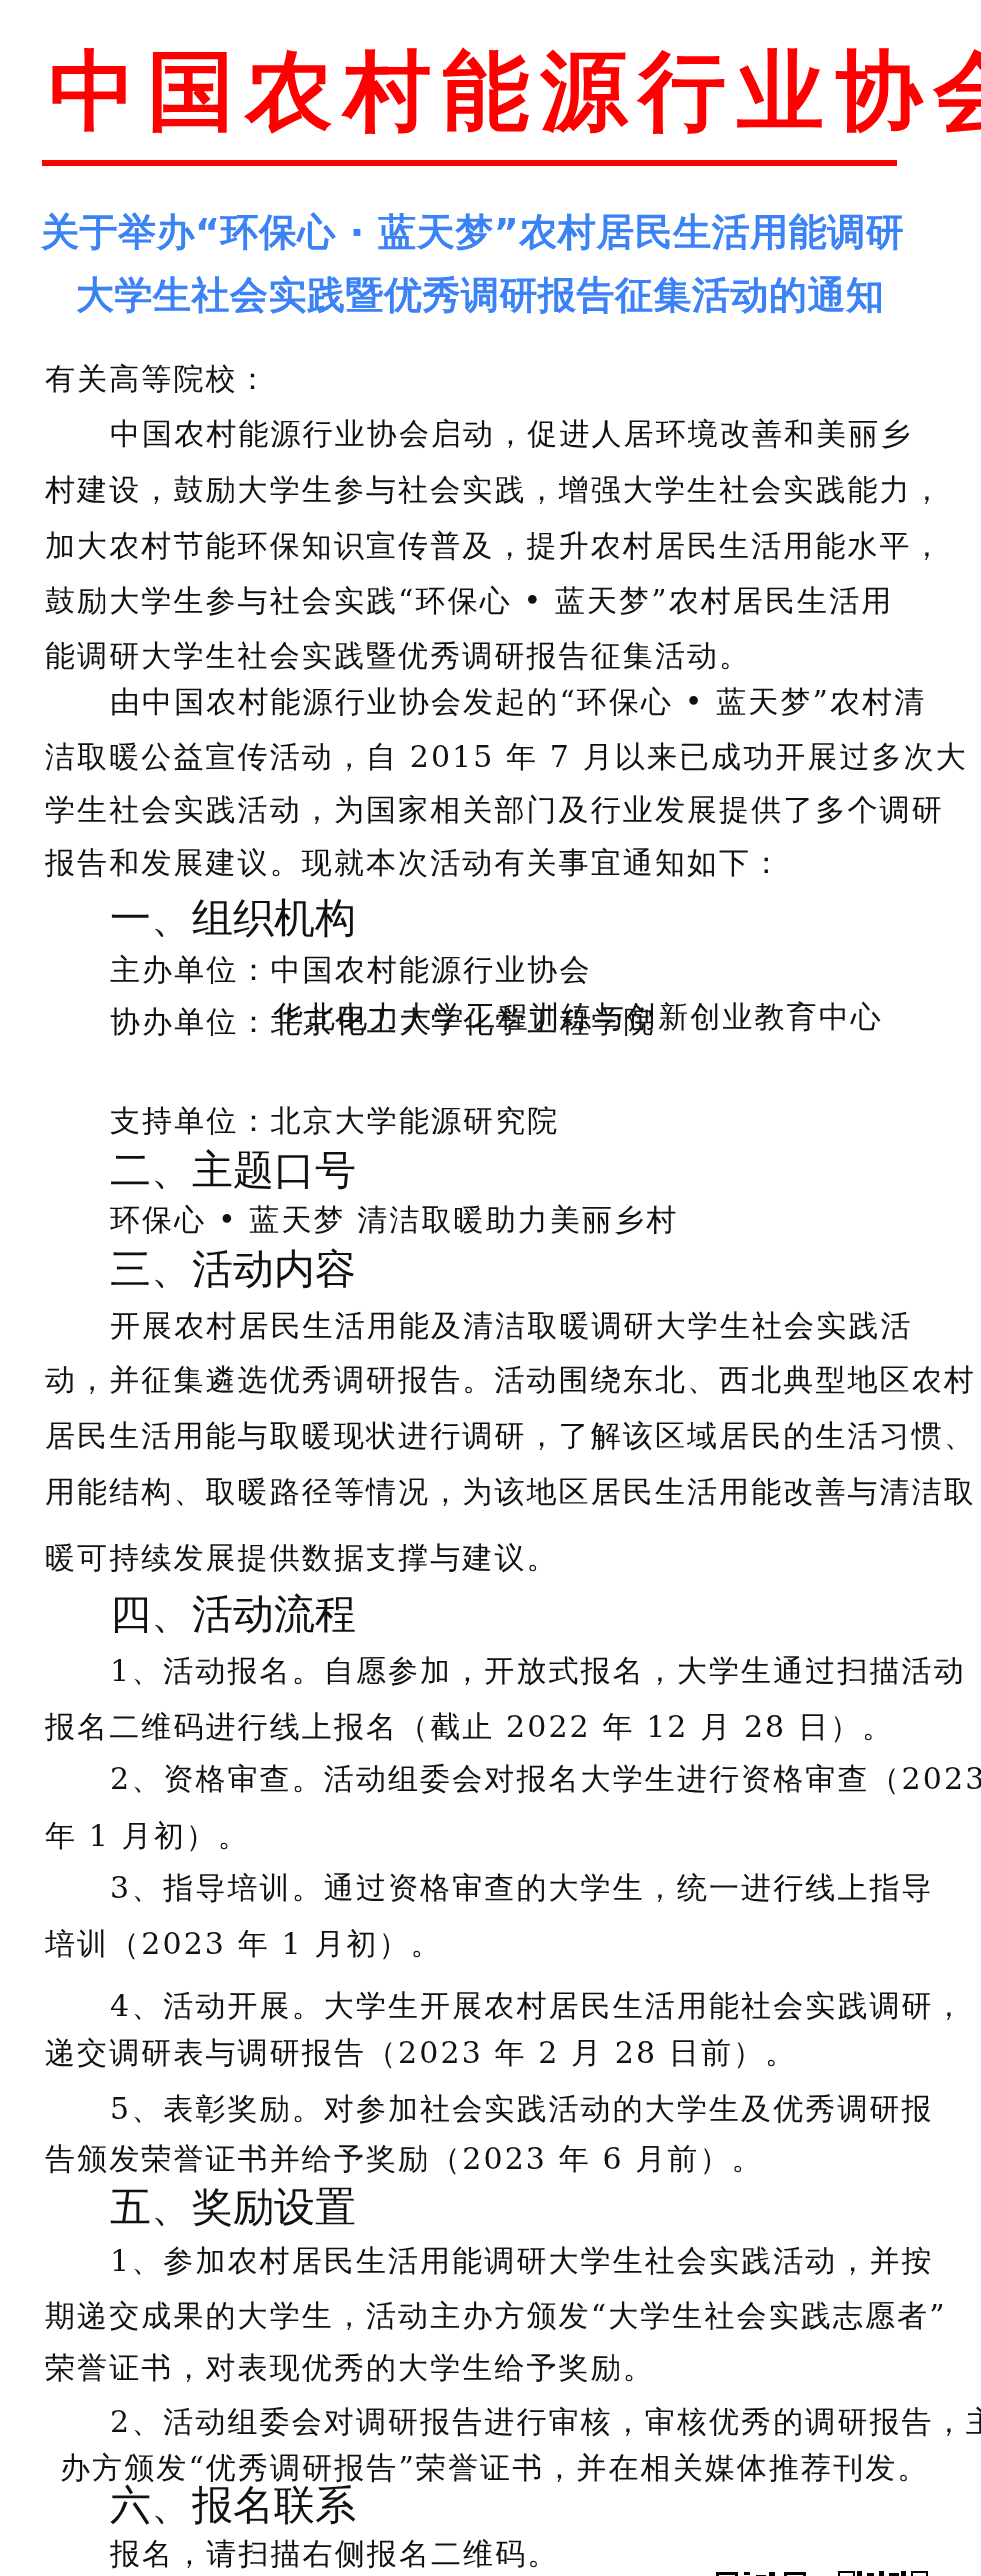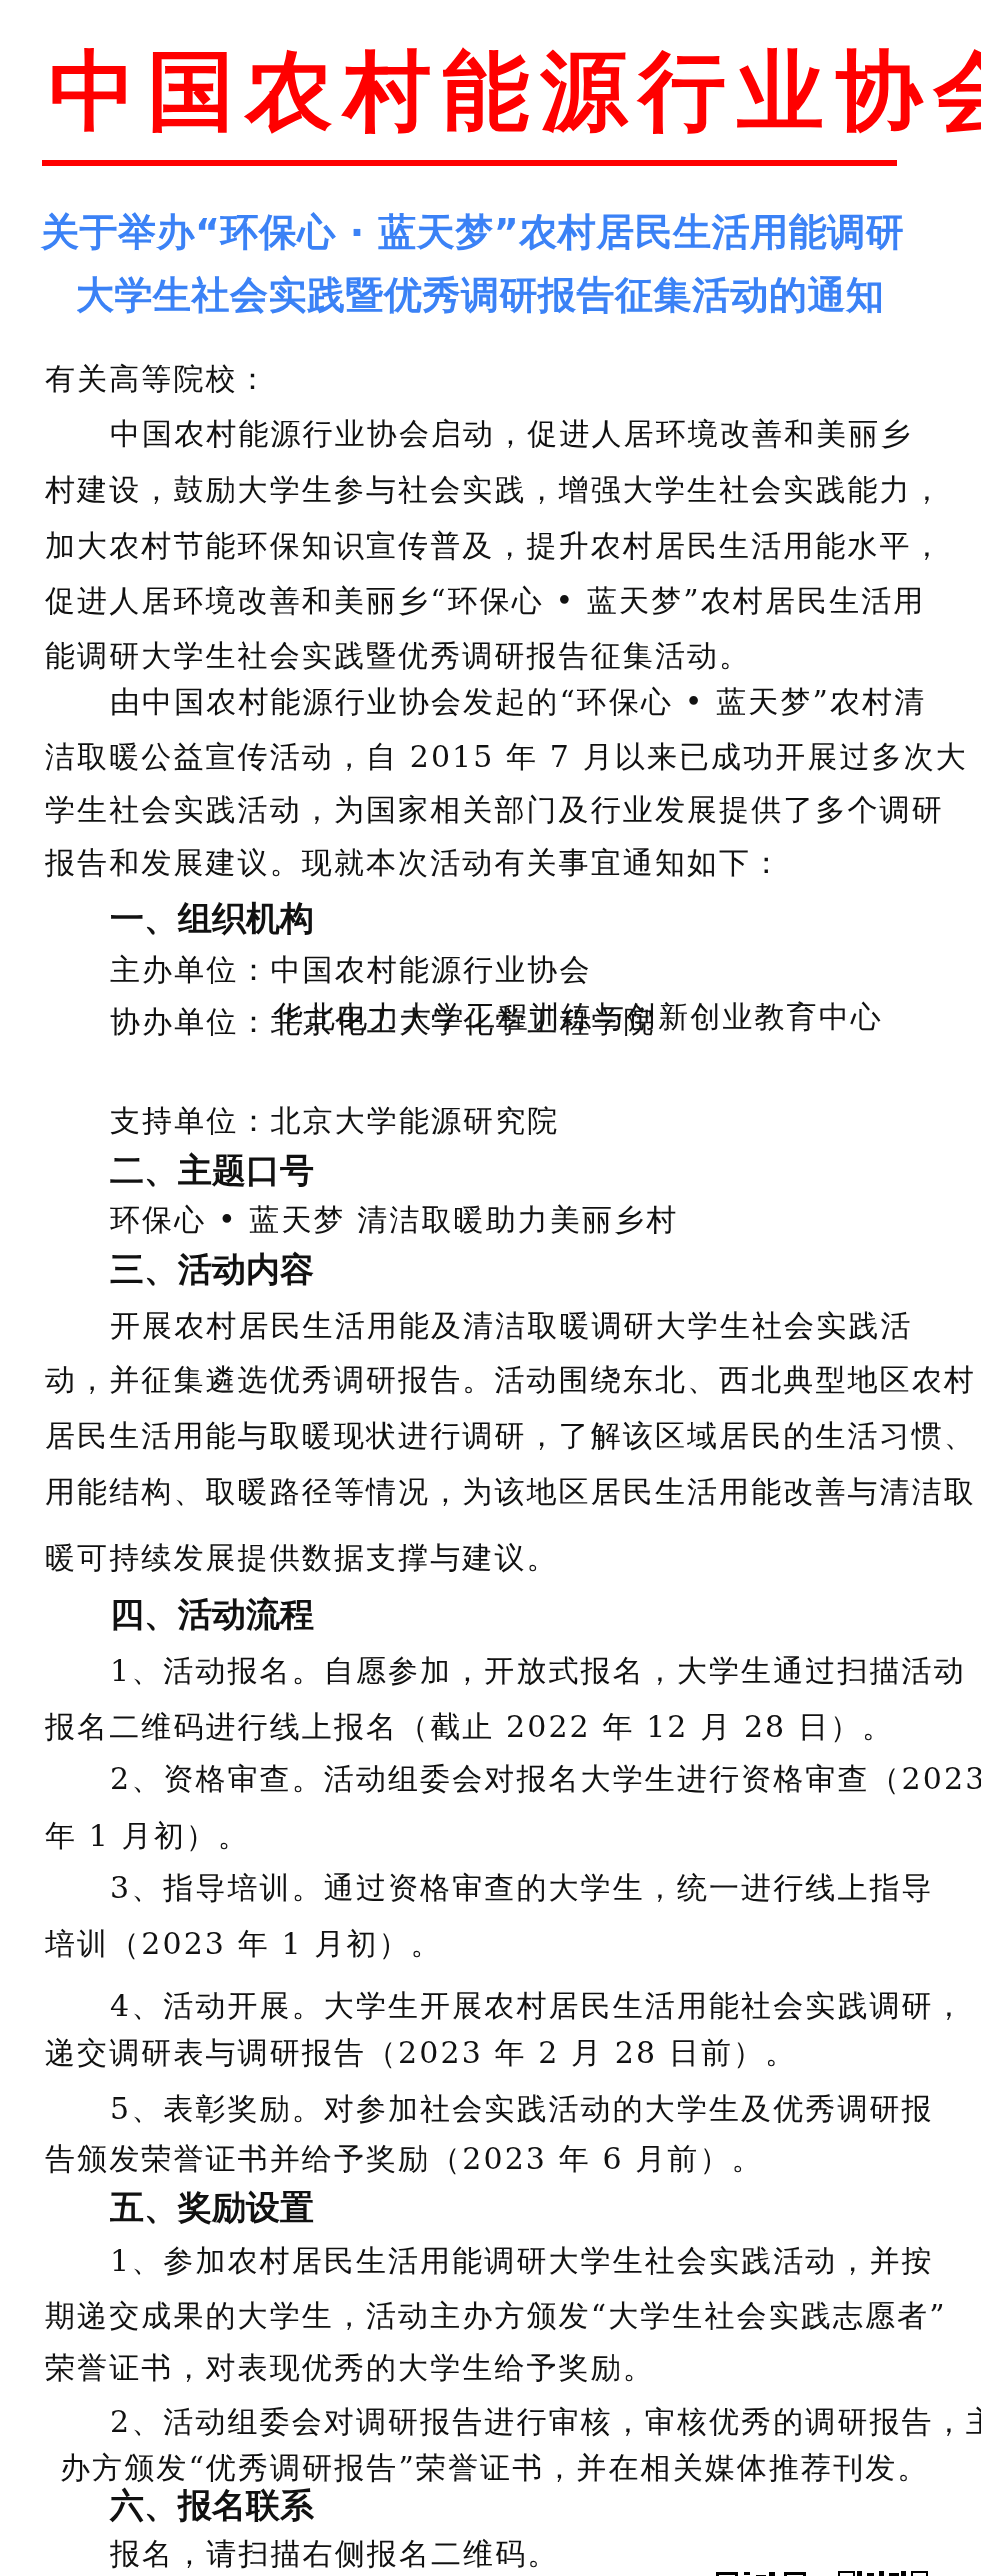--- a/index.html
+++ b/index.html
@@ -5,40 +5,40 @@
   html, body { margin:0; padding:0; background:#ffffff; }
   body { width:981px; height:2867px; position:relative; overflow:hidden;
          font-family:"DejaVu Serif","Liberation Serif",serif; color:#111; }
   .abs { position:absolute; white-space:nowrap; }
   .masthead { left:49px; top:45px; width:886px; font-family:"DejaVu Sans","Liberation Sans",sans-serif;
               font-weight:bold; color:#ff0000; font-size:87px; line-height:93px; letter-spacing:11.3px; }
   .rule { left:42px; top:160px; width:855px; height:6.2px; background:#ff0000; }
   .subtitle { font-family:"DejaVu Sans","Liberation Sans",sans-serif; font-weight:bold; font-size:38px;
               line-height:41px; letter-spacing:0.5px; color:#3b82f6; }
   .line { font-size:30px; line-height:34px; letter-spacing:2.1px; }
-  .heading { font-family:"DejaVu Sans","Liberation Sans",sans-serif; font-weight:bold; font-size:34px; line-height:34px; }
+  .heading { font-family:"DejaVu Sans","Liberation Sans",sans-serif; font-weight:normal; font-size:41px; line-height:34px; }
   .qr { position:absolute; width:90px; height:90px; background:#fff; }
   .qr svg { width:100%; height:100%; display:block; }
 </style>
 </head>
 <body>
 
 <div class="abs masthead">中国农村能源行业协会</div>
 <div class="abs rule"></div>
 
 <div class="abs subtitle" style="left:41px; top:212px;">关于举办“环保心 · 蓝天梦”农村居民生活用能调研</div>
 <div class="abs subtitle" style="left:76px; top:265px;margin-top:10px;">大学生社会实践暨优秀调研报告征集活动的通知</div>
 
 <div class="abs line" style="left:45px; top:362px;">有关高等院校：</div>
 
 <div>
   <div class="abs line" style="left:110px; top:417px;">中国农村能源行业协会启动，促进人居环境改善和美丽乡</div>
   <div class="abs line" style="left:45px; top:473px;">村建设，鼓励大学生参与社会实践，增强大学生社会实践能力，</div>
   <div class="abs line" style="left:45px; top:529px;">加大农村节能环保知识宣传普及，提升农村居民生活用能水平，</div>
-  <div class="abs line" style="left:45px; top:584px;">促进人居环境改善和美丽乡“环保心 • 蓝天梦”农村居民生活用</div>
+  <div class="abs line" style="left:45px; top:584px;">鼓励大学生参与社会实践“环保心 • 蓝天梦”农村居民生活用</div>
   <div class="abs line" style="left:45px; top:639px;">能调研大学生社会实践暨优秀调研报告征集活动。</div>
 </div>
 
 <div>
   <div class="abs line" style="left:110px; top:685px;">由中国农村能源行业协会发起的“环保心 • 蓝天梦”农村清</div>
   <div class="abs line" style="left:45px; top:740px;">洁取暖公益宣传活动，自 2015 年 7 月以来已成功开展过多次大</div>
   <div class="abs line" style="left:45px; top:793px;">学生社会实践活动，为国家相关部门及行业发展提供了多个调研</div>
   <div class="abs line" style="left:45px; top:846px;">报告和发展建议。现就本次活动有关事宜通知如下：</div>
 </div>
 

